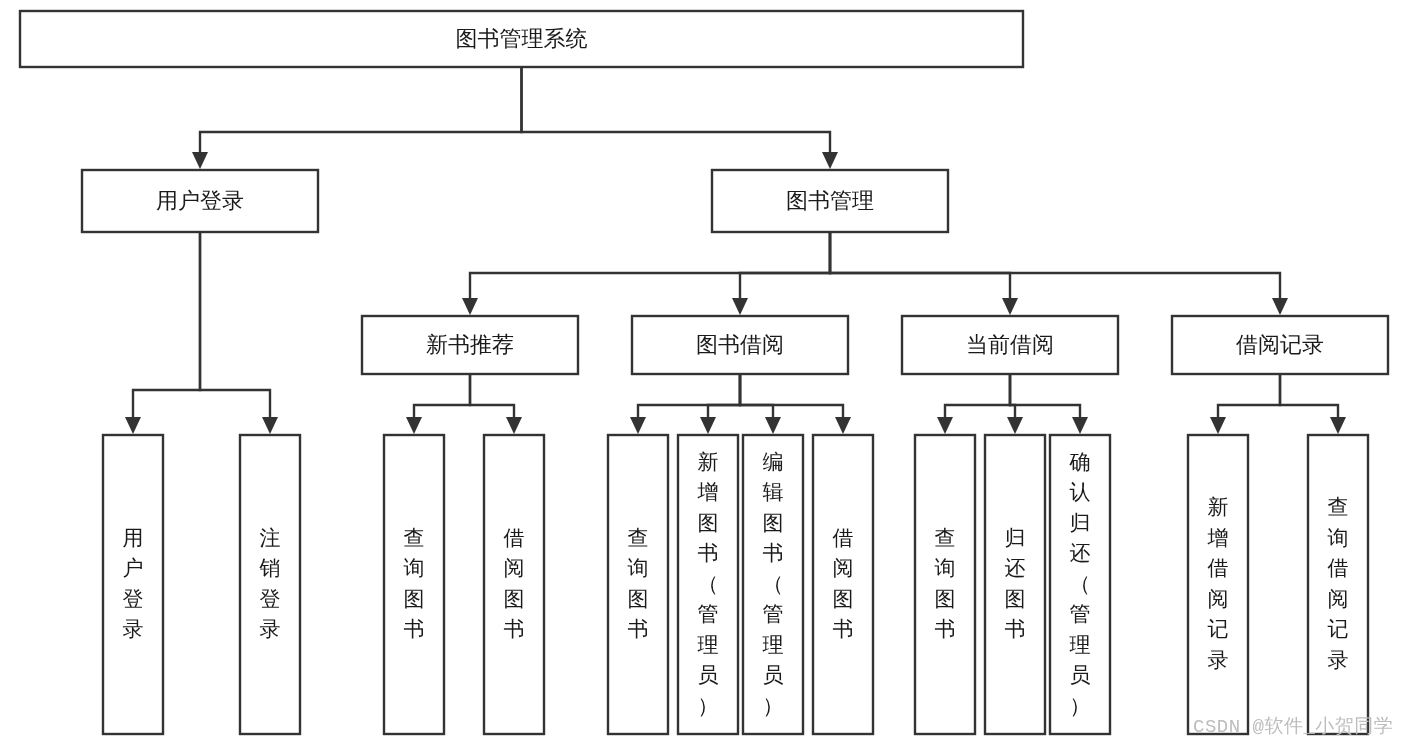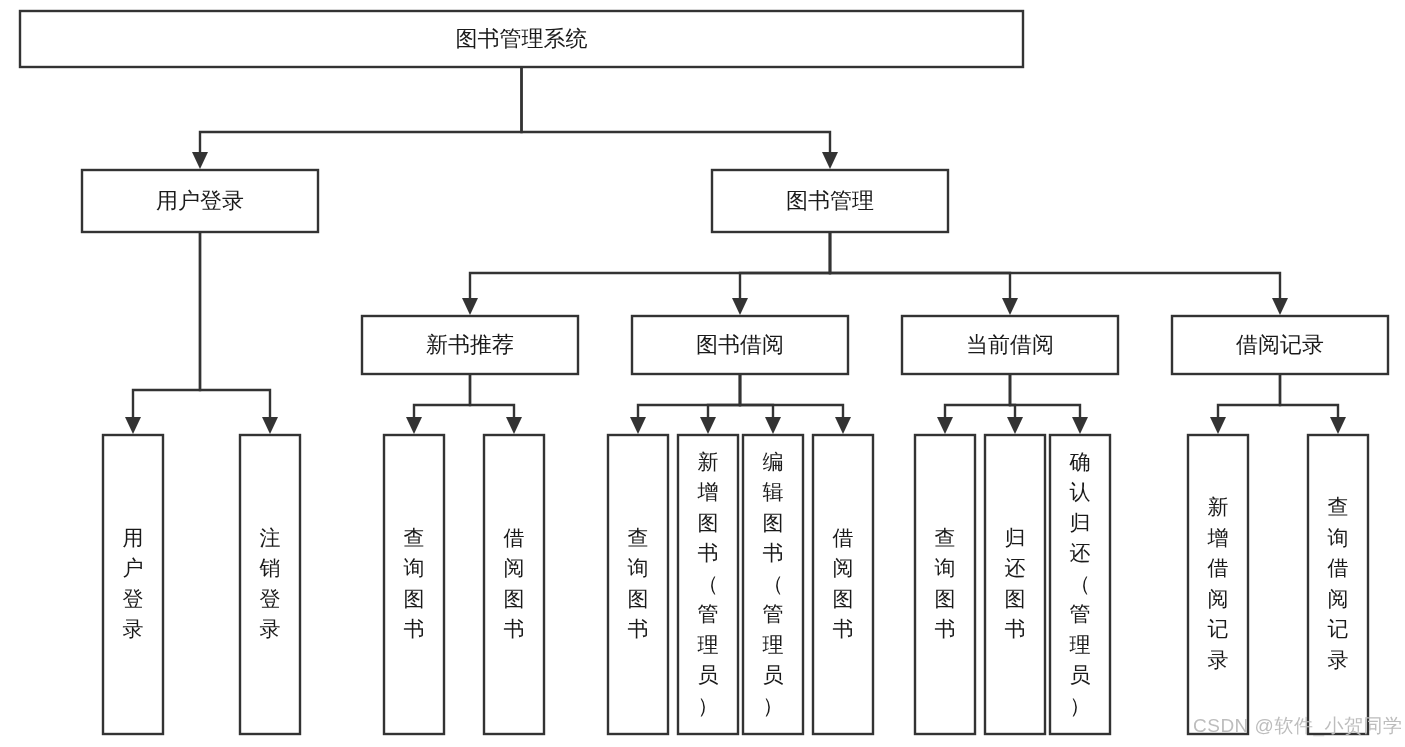--- a/index.html
+++ b/index.html
@@ -53,21 +53,21 @@
   }
   .node-label-v {
     font-family: "Liberation Sans", "DejaVu Sans", sans-serif;
     font-size: 21px;
     fill: #1a1a1a;
     text-anchor: middle;
     dominant-baseline: middle;
   }
   .watermark-text {
     position: absolute;
-    font-family: Liberation Sans, sans-serif;
+    font-family: Liberation Mono, monospace;
     font-size: 19px;
     color: #bdbdbd;
     white-space: nowrap;
     letter-spacing: 0.5px;
     pointer-events: none;
   }
 </style>
 </head>
 <body>
 

